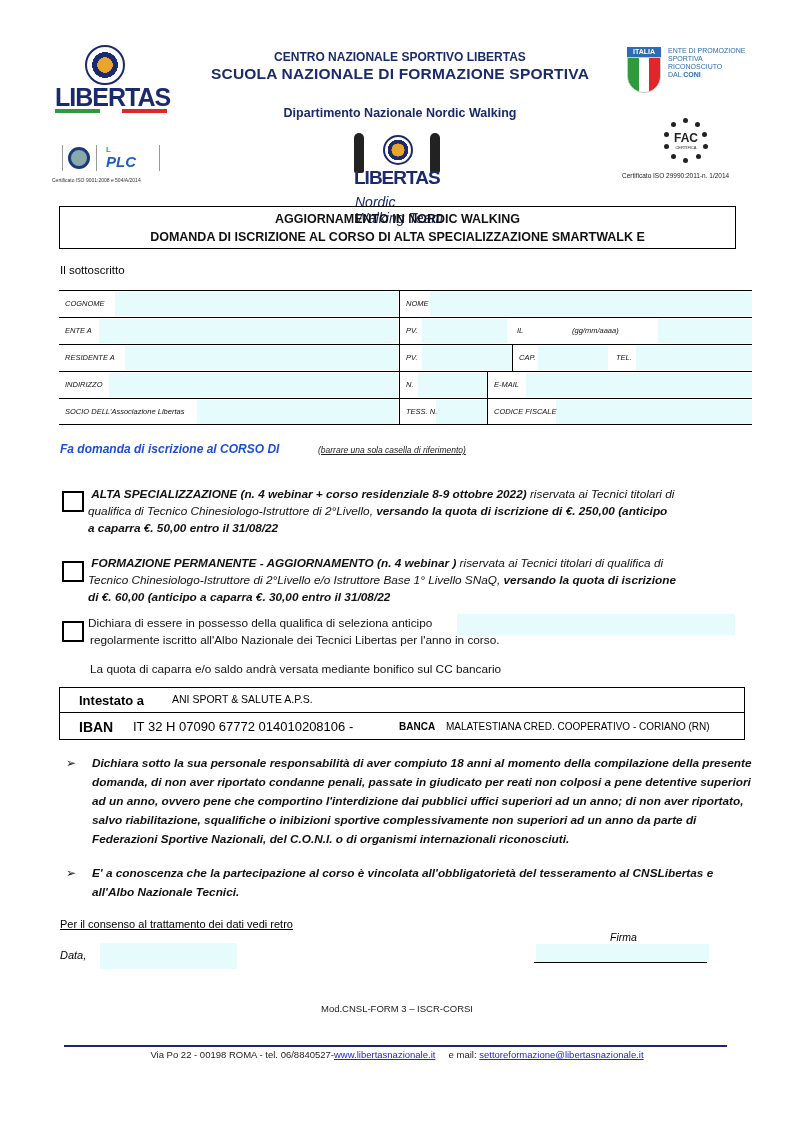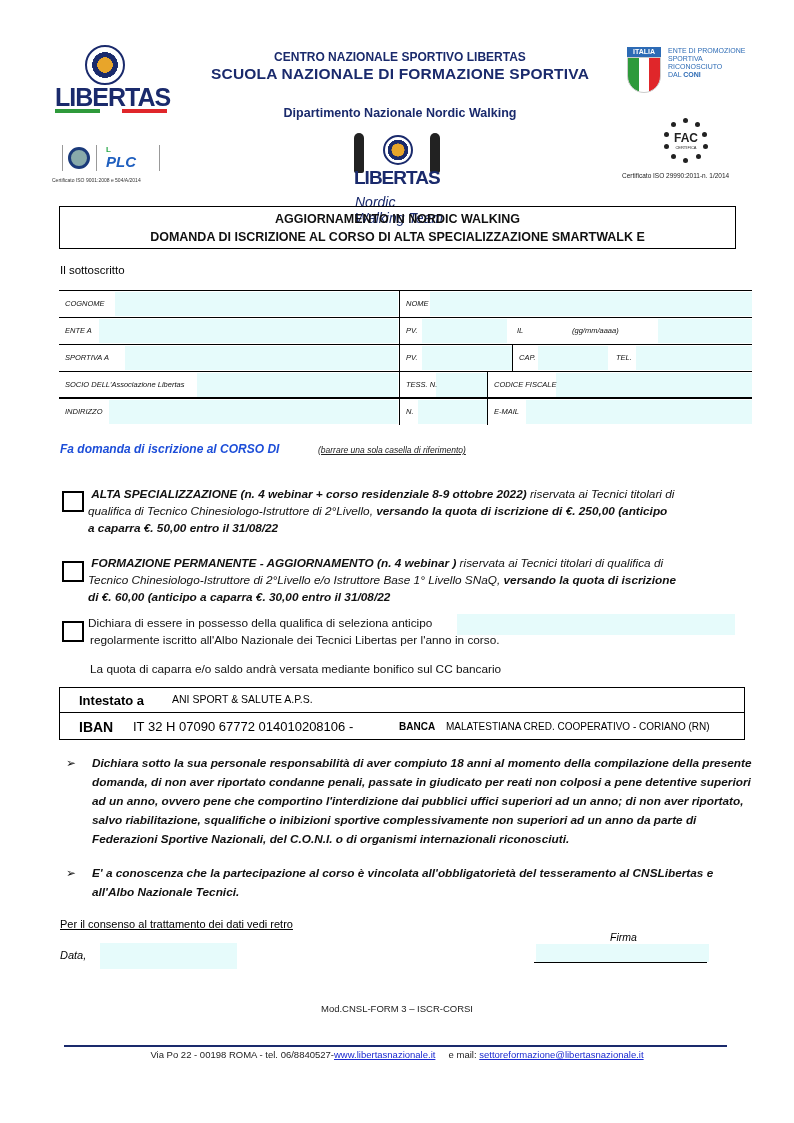--- a/index.html
+++ b/index.html
@@ -183,59 +183,59 @@
       <div class="fill" style="left:22px;width:85px;"></div>
       <span class="lab">PV.</span>
       <span class="lab" style="left:117px;">IL</span>
       <span class="lab" style="left:172px;">(gg/mm/aaaa)</span>
       <div class="fill" style="left:258px;width:94px;"></div>
     </div>
   </div>
   <div class="frow">
     <div class="cell" style="left:0;width:340px;border-left:none;">
       <div class="fill" style="left:66px;width:273px;"></div>
-      <span class="lab">SPORTIVA A</span>
+      <span class="lab">RESIDENTE A</span>
     </div>
     <div class="cell" style="left:340px;width:113px;">
       <div class="fill" style="left:22px;width:90px;"></div>
       <span class="lab">PV.</span>
     </div>
     <div class="cell" style="left:453px;width:240px;">
       <div class="fill" style="left:25px;width:70px;"></div>
       <span class="lab">CAP.</span>
       <span class="lab" style="left:103px;text-align:right;">TEL.</span>
       <div class="fill" style="left:123px;width:116px;"></div>
     </div>
   </div>
+  <div class="frow">
+    <div class="cell" style="left:0;width:340px;border-left:none;">
+      <div class="fill" style="left:50px;width:289px;"></div>
+      <span class="lab">INDIRIZZO</span>
+    </div>
+    <div class="cell" style="left:340px;width:88px;">
+      <div class="fill" style="left:18px;width:69px;"></div>
+      <span class="lab">N.</span>
+    </div>
+    <div class="cell" style="left:428px;width:265px;">
+      <div class="fill" style="left:38px;width:226px;"></div>
+      <span class="lab">E-MAIL</span>
+    </div>
+  </div>
   <div class="frow last">
     <div class="cell" style="left:0;width:340px;border-left:none;">
       <div class="fill" style="left:138px;width:201px;"></div>
       <span class="lab">SOCIO DELL'Associazione Libertas</span>
     </div>
     <div class="cell" style="left:340px;width:88px;">
       <div class="fill" style="left:36px;width:51px;"></div>
       <span class="lab">TESS. N.</span>
     </div>
     <div class="cell" style="left:428px;width:265px;">
       <div class="fill" style="left:68px;width:196px;"></div>
       <span class="lab">CODICE FISCALE</span>
-    </div>
-  </div>
-  <div class="frow">
-    <div class="cell" style="left:0;width:340px;border-left:none;">
-      <div class="fill" style="left:50px;width:289px;"></div>
-      <span class="lab">INDIRIZZO</span>
-    </div>
-    <div class="cell" style="left:340px;width:88px;">
-      <div class="fill" style="left:18px;width:69px;"></div>
-      <span class="lab">N.</span>
-    </div>
-    <div class="cell" style="left:428px;width:265px;">
-      <div class="fill" style="left:38px;width:226px;"></div>
-      <span class="lab">E-MAIL</span>
     </div>
   </div>
 </div>
 
 <div class="abs fa-dom">Fa domanda di iscrizione al CORSO DI</div>
 <div class="abs barrare">(barrare una sola casella di riferimento)</div>
 
 <div class="abs chk" style="left:62px;top:491px;"></div>
 <div class="abs opt-text" style="left:88px;top:486px;width:660px;">
   <div>&nbsp;<b>ALTA SPECIALIZZAZIONE (n. 4 webinar + corso residenziale 8-9 ottobre 2022)</b><span> riservata ai Tecnici titolari di</span></div>

